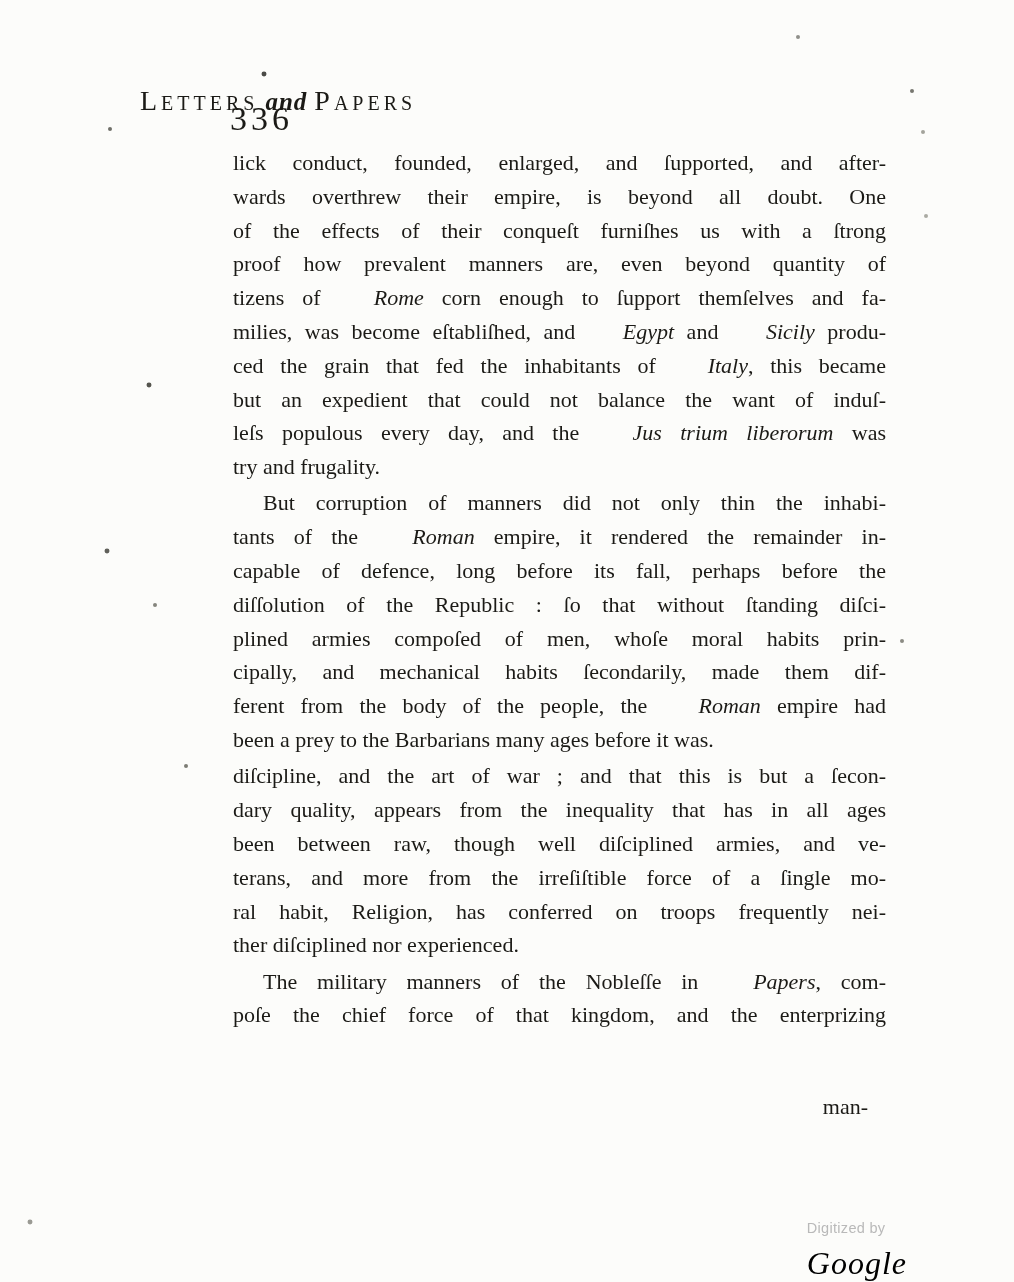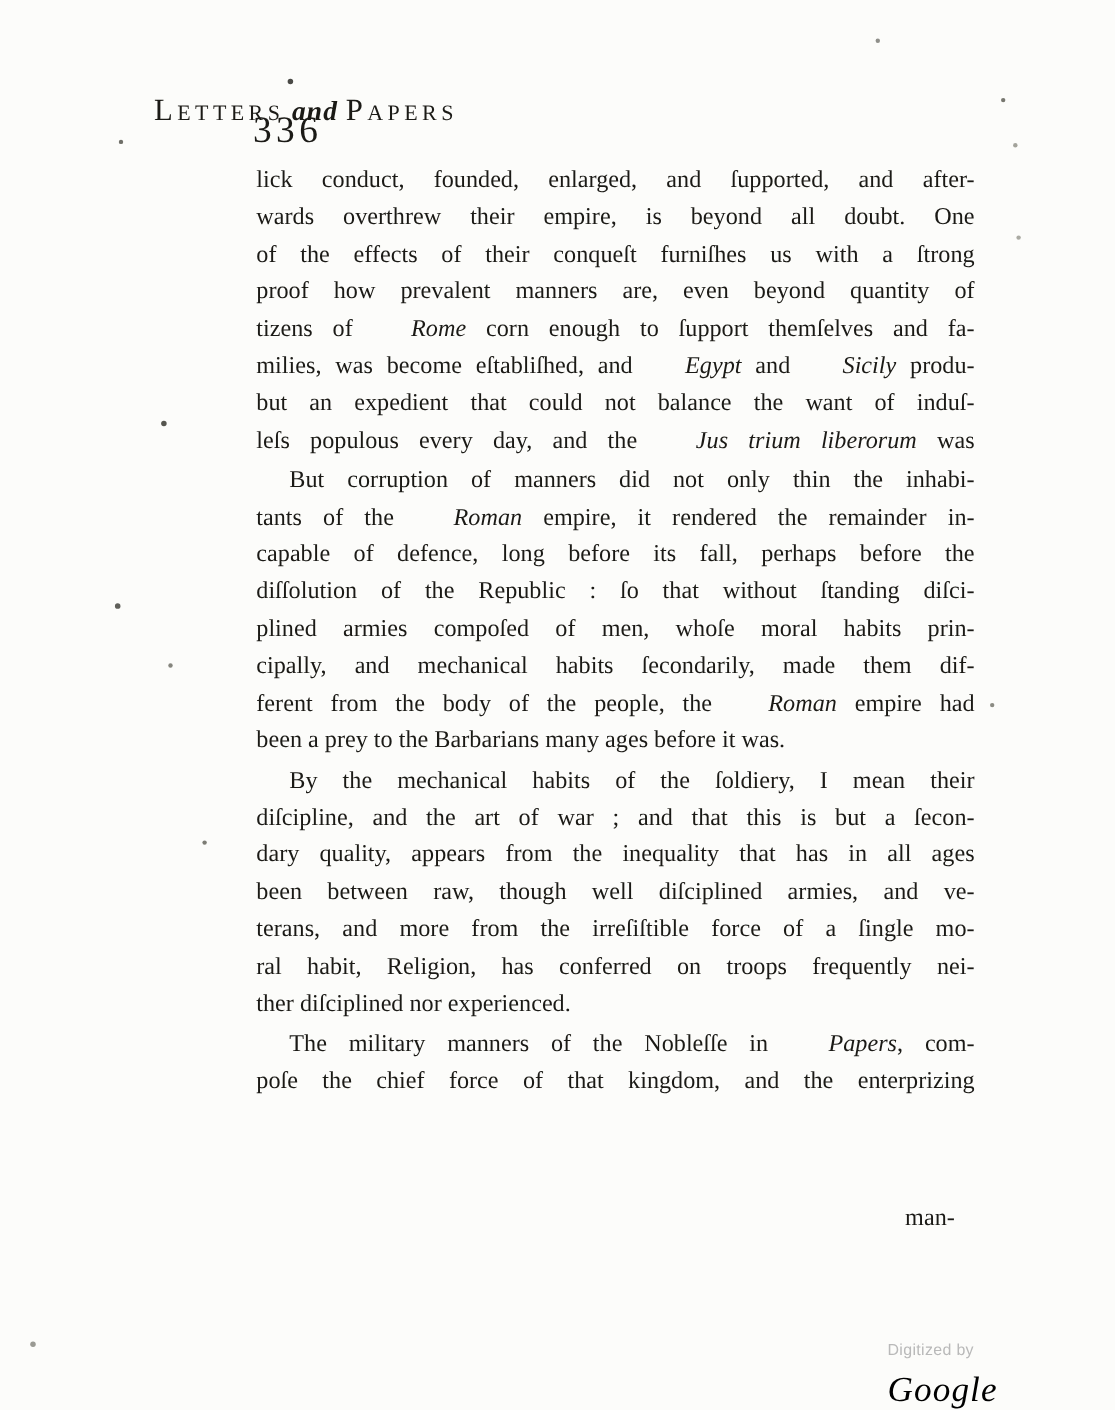--- a/index.html
+++ b/index.html
@@ -97,35 +97,36 @@
   </div>
 
   <div class="body-text">
       <div class="paragraph">
         <div class="line just"><span>lick conduct, founded, enlarged, and ſupported, and after-</span></div>
         <div class="line just"><span>wards overthrew their empire, is beyond all doubt.  One</span></div>
         <div class="line just"><span>of the effects of their conqueſt furniſhes us with a ſtrong</span></div>
         <div class="line just"><span>proof how prevalent manners are, even beyond quantity of</span></div>
         <div class="line just"><span>tizens of </span><span class="it">Rome</span><span> corn enough to ſupport themſelves and fa-</span></div>
         <div class="line just"><span>milies, was become eſtabliſhed, and </span><span class="it">Egypt</span><span> and </span><span class="it">Sicily</span><span> produ-</span></div>
+        <div class="line just"><span>ced the grain that fed the inhabitants of </span><span class="it">Italy</span><span>, this became</span></div>
         <div class="line just"><span>but an expedient that could not balance the want of induſ-</span></div>
         <div class="line just"><span>leſs populous every day, and the </span><span class="it">Jus trium liberorum</span><span> was</span></div>
+        <div class="line"><span>try and frugality.</span></div>
       </div>
       <div class="paragraph">
         <div class="line just indent"><span>But corruption of manners did not only thin the inhabi-</span></div>
         <div class="line just"><span>tants of the </span><span class="it">Roman</span><span> empire, it rendered the remainder in-</span></div>
         <div class="line just"><span>capable of defence, long before its fall, perhaps before the</span></div>
         <div class="line just"><span>diſſolution of the Republic : ſo that without ſtanding diſci-</span></div>
         <div class="line just"><span>plined armies compoſed of men, whoſe moral habits prin-</span></div>
         <div class="line just"><span>cipally, and mechanical habits ſecondarily, made them dif-</span></div>
         <div class="line just"><span>ferent from the body of the people, the </span><span class="it">Roman</span><span> empire had</span></div>
         <div class="line"><span>been a prey to the Barbarians many ages before it was.</span></div>
       </div>
       <div class="paragraph">
-        <div class="line just indent"><span>By the mechanical habits of the ſoldiery, I mean their</span></div>
         <div class="line just"><span>diſcipline, and the art of war ;  and that this is but a ſecon-</span></div>
         <div class="line just"><span>dary quality, appears from the inequality that has in all ages</span></div>
         <div class="line just"><span>been between raw, though well diſciplined armies, and ve-</span></div>
         <div class="line just"><span>terans, and more from the irreſiſtible force of a ſingle mo-</span></div>
         <div class="line just"><span>ral habit, Religion, has conferred on troops frequently nei-</span></div>
         <div class="line"><span>ther diſciplined nor experienced.</span></div>
       </div>
       <div class="paragraph">
         <div class="line just indent"><span>The military manners of the Nobleſſe in </span><span class="it">Papers</span><span>, com-</span></div>
         <div class="line just"><span>poſe the chief force of that kingdom, and the enterprizing</span></div>

